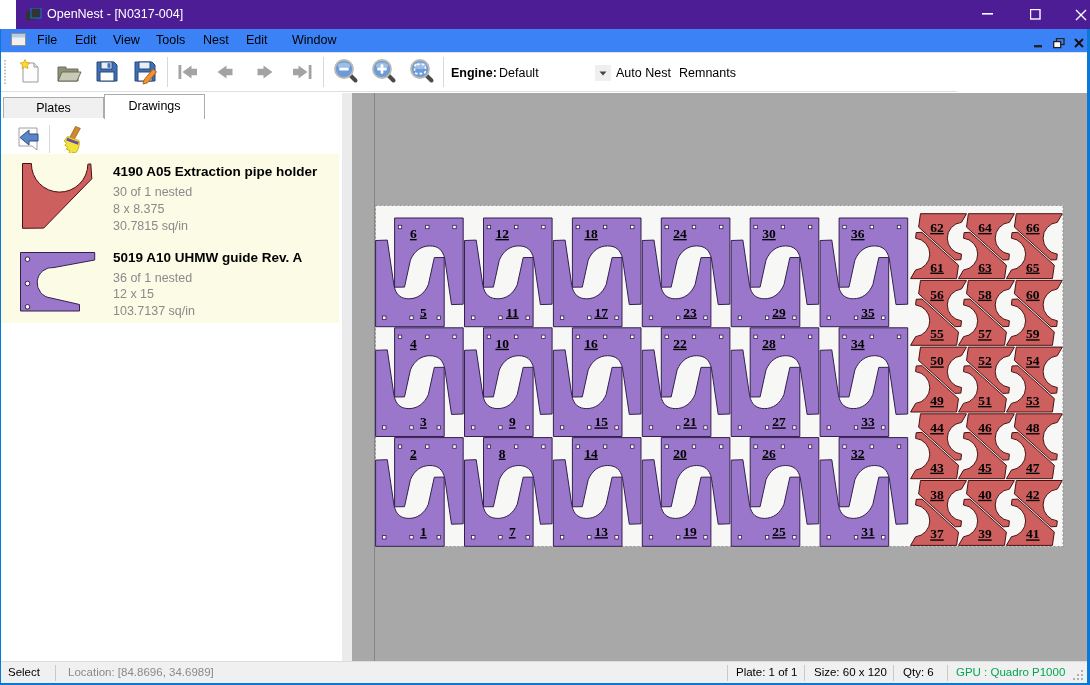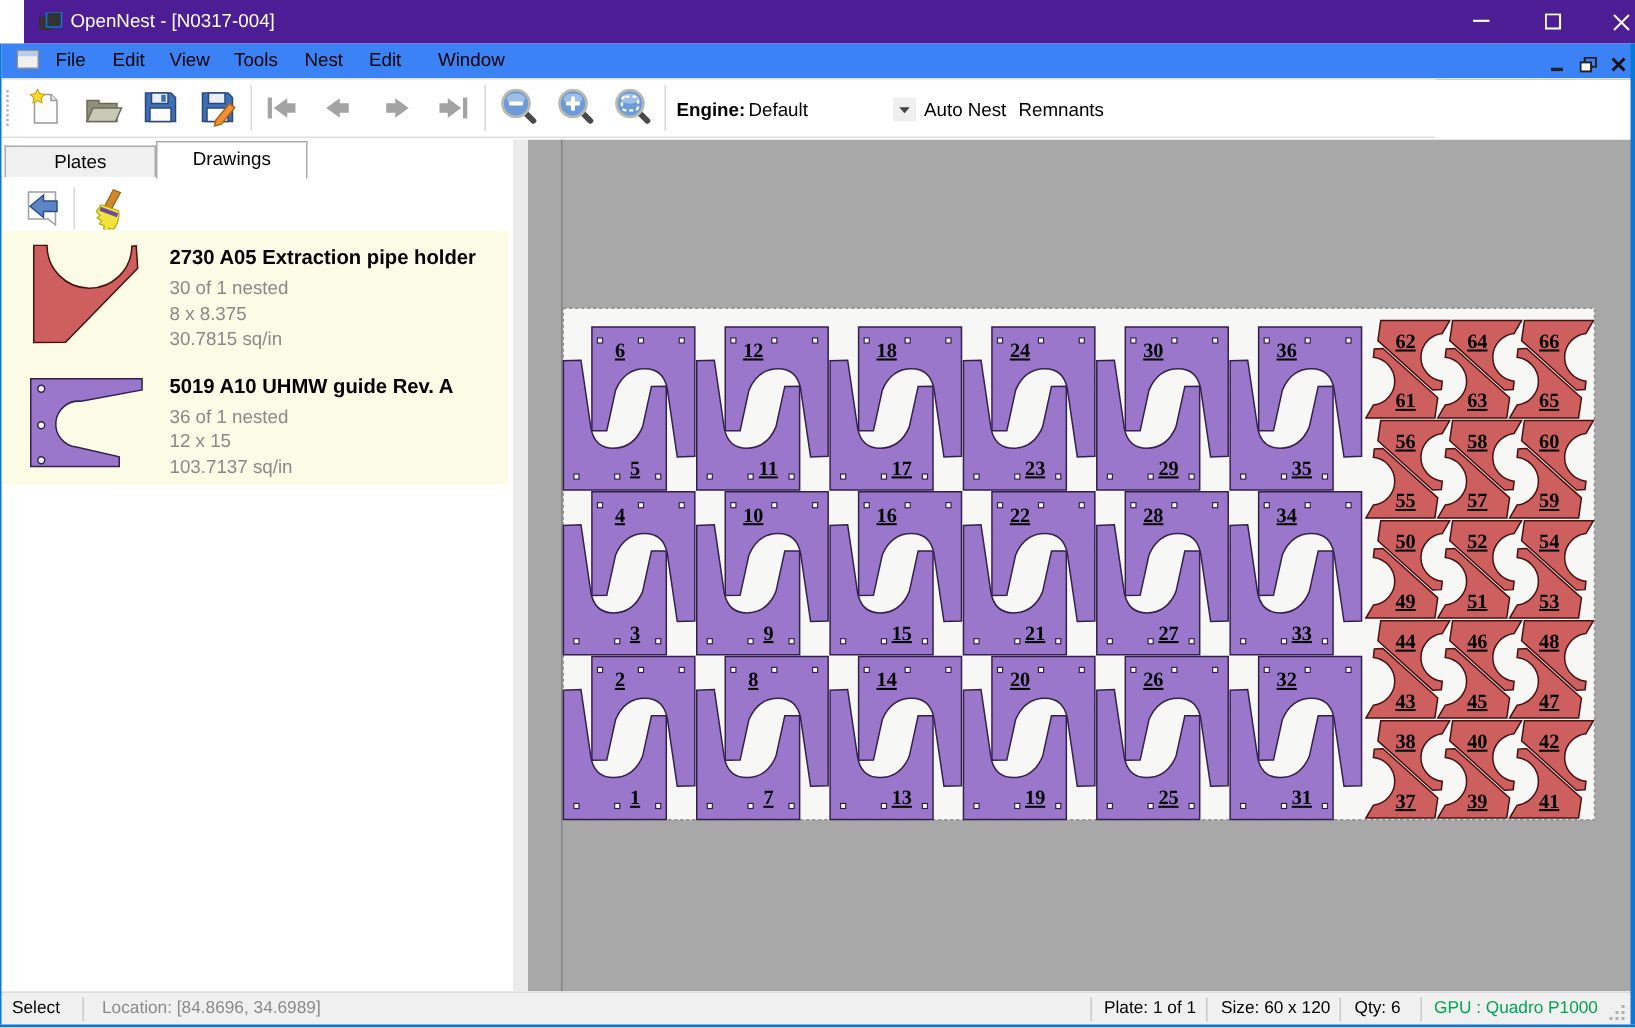--- a/index.html
+++ b/index.html
@@ -320,21 +320,21 @@
     <svg class="abs" style="left:60px;top:7px" width="26" height="28">
       <path d="M14.5,1.5 l4.8,1.9 -6.2,11.2 -4.4,-1.9 z" fill="#d0882f" stroke="#9c6010" stroke-width="0.8"></path>
       <path d="M6.5,11.5 L18,15.5 C19,19 17.5,25 14.5,28 L11.5,27.2 L11,29 L8,27.6 L8.6,25.6 L5.2,24.2 L6.8,22.4 L3.8,20.2 L5.6,18.6 L3.2,16 Z" fill="#f2e33c" stroke="#b9a400" stroke-width="0.8"></path>
       <path d="M6.2,12.8 l11.6,4.3 -0.9,2.7 -11.6,-4.3 z" fill="#6a4ca0"></path>
     </svg>
   </div>
   <div id="list" class="abs">
     <svg class="abs" style="left:21px;top:9px" width="72" height="68">
       <path d="M0.5,0.5 H9.4 A28.2,28.2 0 1 0 65.9,1.2 L68.8,0.9 L69.8,15.8 L21.7,65.1 L0.5,65.3 Z" fill="#cd5f5f" stroke="#4a1010"></path>
     </svg>
-    <div class="ittl abs" style="left:112px;top:10px">2730 A05 Extraction pipe holder</div>
+    <div class="ittl abs" style="left:112px;top:10px">4190 A05 Extraction pipe holder</div>
     <div class="idet abs" style="left:112px;top:31px">30 of 1 nested</div>
     <div class="idet abs" style="left:112px;top:48px">8 x 8.375</div>
     <div class="idet abs" style="left:112px;top:65px">30.7815 sq/in</div>
     <svg class="abs" style="left:19px;top:98px" width="76" height="61">
       <path d="M0.5,0.5 H74.7 V8 L34,15.5 A15,15 0 0 0 31,46 L59.5,52.5 V59 H0.5 Z" fill="#9b77cb" stroke="#33214d"></path>
       <circle cx="7.5" cy="7.2" r="2.3" fill="#fff" stroke="#33214d"></circle>
       <circle cx="7.5" cy="31.5" r="2.3" fill="#fff" stroke="#33214d"></circle>
       <circle cx="7.5" cy="54.8" r="2.3" fill="#fff" stroke="#33214d"></circle>
     </svg>
     <div class="ittl abs" style="left:112px;top:96px">5019 A10 UHMW guide Rev. A</div>

